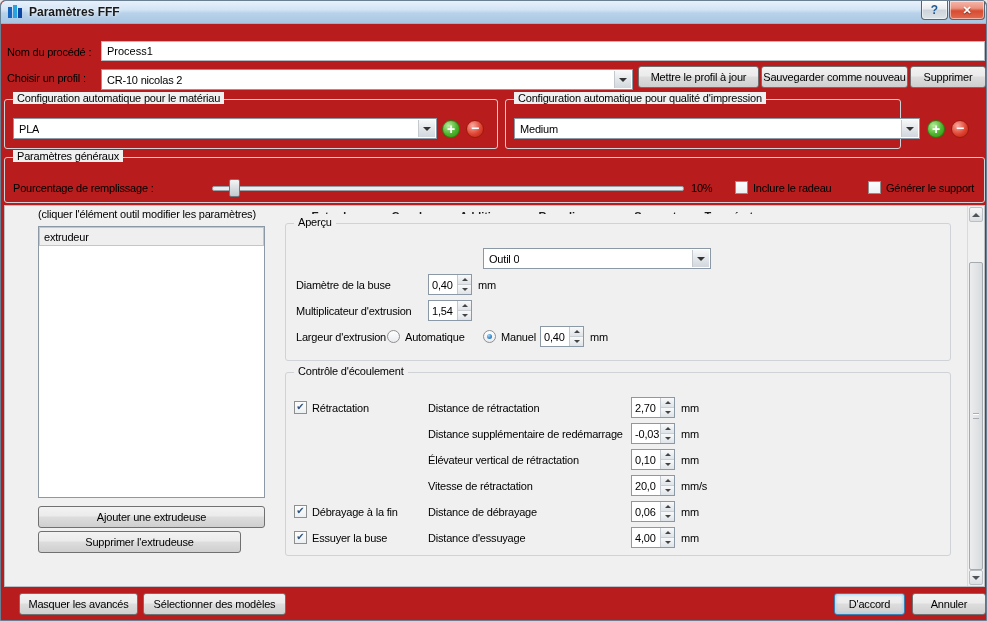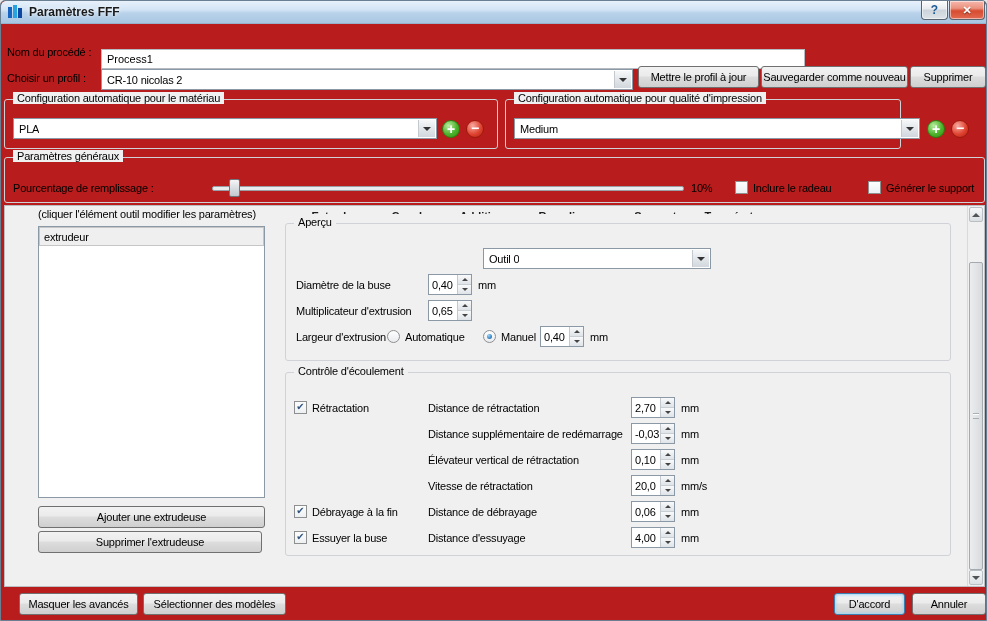--- a/index.html
+++ b/index.html
@@ -104,21 +104,21 @@
     <span class="title-text">Paramètres FFF</span>
   </div>
   <div class="cap-btn cap-help">
       <span>?</span>
     </div>
   <div class="cap-btn cap-close">
       <span>✕</span>
     </div>
 
   <span class="label abs" style="left:6px;top:40px">Nom du procédé :</span>
-  <input class="textfield" style="left: 100px; top: 48px; width: 704px;" value="Process1">
+  <input class="textfield" style="left: 100px; top: 40px; width: 884px;" value="Process1">
 
   <span class="label abs" style="left:6px;top:66px">Choisir un profil :</span>
   <div class="combo" style="left:100px;top:68px;width:532px">
     <span class="combo-text">CR-10 nicolas 2</span>
     <span class="combo-arrow-btn">
         <i class="tri-down"></i>
       </span>
   </div>
   <div class="btn" style="left:637px;top:65px;width:121px">Mettre le profil à jour</div>
   <div class="btn" style="left:760px;top:65px;width:147px">Sauvegarder comme nouveau</div>
@@ -178,21 +178,21 @@
       <div class="clipped-tabs-inner">
         <span>Extrudeur</span><span>Couche</span><span>Additions</span><span>Remplissage</span><span>Support</span><span>Température</span>
       </div>
     </div>
 
     <span class="label abs" style="left:33px;top:0px;height:16px">(cliquer l'élément outil modifier les paramètres)</span>
     <div class="listbox" style="left:33px;top:20px;width:227px;height:272px">
       <div class="list-item">extrudeur</div>
     </div>
     <div class="btn" style="left:33px;top:300px;width:227px">Ajouter une extrudeuse</div>
-    <div class="btn" style="left:33px;top:325px;width:224px">Supprimer l'extrudeuse</div>
+    <div class="btn" style="left:33px;top:325px;width:203px">Supprimer l'extrudeuse</div>
 
     <div class="groupbox" style="left:280px;top:17px;width:666px;height:138px;background:#f0f0f0">
       <span class="gb-title">Aperçu</span>
 
       <div class="combo" style="left:197px;top:24px;width:228px">
         <span class="combo-text">Outil 0</span>
         <span class="combo-arrow-btn">
             <i class="tri-down"></i>
           </span>
       </div>
@@ -206,21 +206,21 @@
             </span>
           <span class="spin-down">
               <i class="tri-down-s"></i>
             </span>
         </span>
       </div>
       <span class="label abs" style="left:192px;top:50px">mm</span>
 
       <span class="label abs" style="left:10px;top:76px">Multiplicateur d'extrusion</span>
       <div class="spin" style="left:142px;top:76px">
-        <span class="spin-value">0,65</span>
+        <span class="spin-value">1,54</span>
         <span class="spin-btns">
           <span class="spin-up">
               <i class="tri-up-s"></i>
             </span>
           <span class="spin-down">
               <i class="tri-down-s"></i>
             </span>
         </span>
       </div>
 

